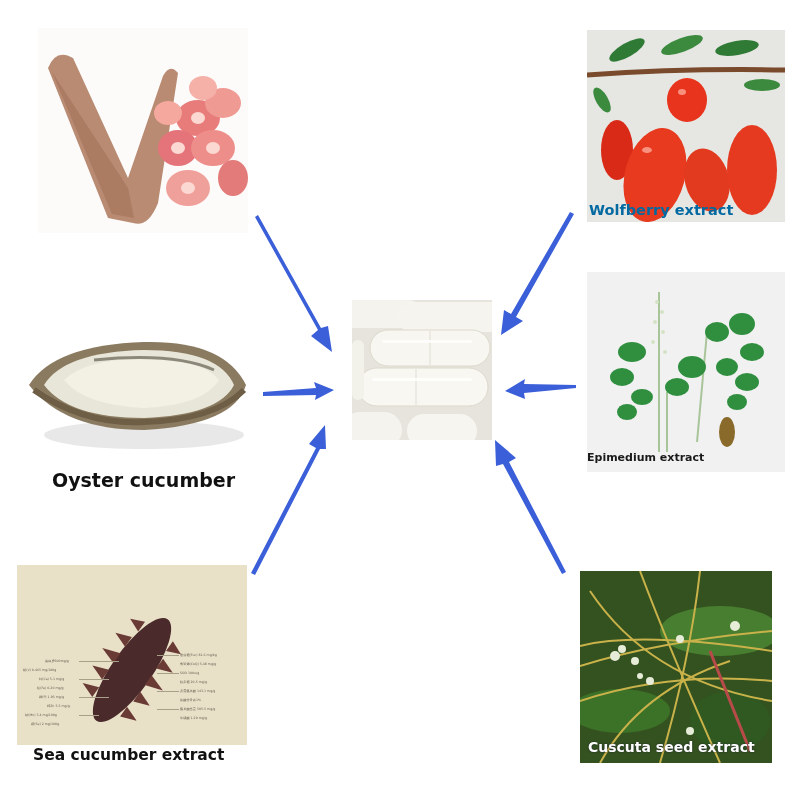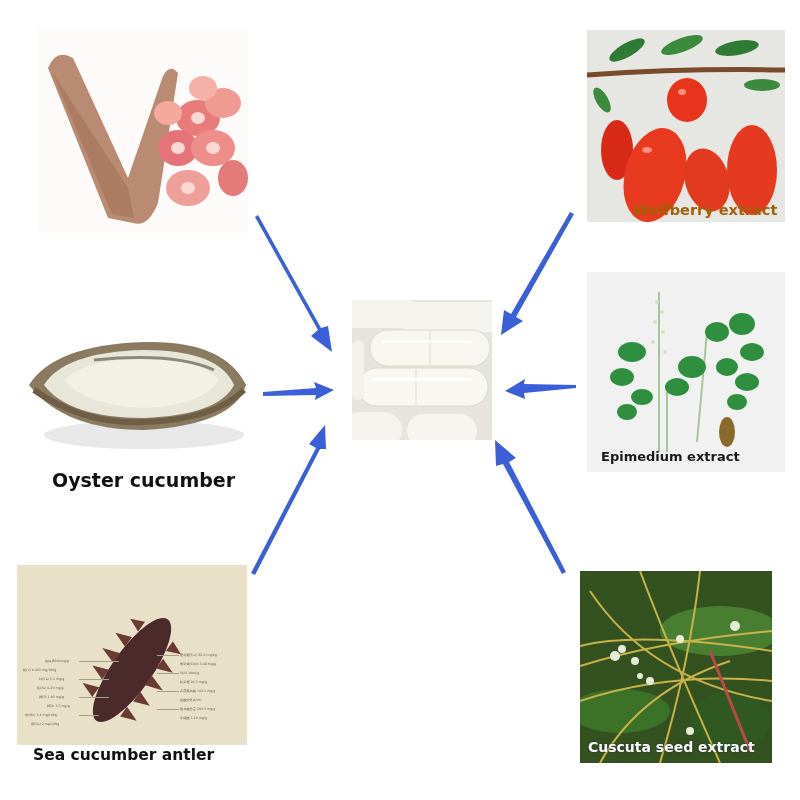--- a/index.html
+++ b/index.html
@@ -7,29 +7,29 @@
   .panel { position:absolute; overflow:hidden; }
   .label { position:absolute; font-weight:bold; white-space:nowrap; font-family:"DejaVu Sans", sans-serif; }
   svg.arrows { position:absolute; left:0; top:0; }
 
   
   #antler { left:38px; top:28px; width:210px; height:205px; background:#fdfbfa; }
   #antler .lbl { left:12px; bottom:4px; font-size:15px; color:#1a1a1a; }
 
   
   #wolf { left:587px; top:30px; width:198px; height:192px; background:#e6e7e3; }
-  #wolf .lbl { left:2px; bottom:4px; font-size:14.5px; color:#a16207;margin-left:44px; }
+  #wolf .lbl { left:2px; bottom:4px; font-size:14.5px; color:#0369a1; }
 
   
   #oyster { left:24px; top:330px; width:230px; height:165px; background:#ffffff; }
   #oyster .lbl { left:28px; bottom:4px; font-size:19px; color:#111; }
 
   
   #epi { left:587px; top:272px; width:198px; height:200px; background:#f1f1f1; }
-  #epi .lbl { left:14px; bottom:8px; font-size:13px; color:#1a1a1a;margin-top:20px; }
+  #epi .lbl { left:0; bottom:8px; font-size:11px; color:#1a1a1a;margin-top:20px; }
 
   
   #sea { left:17px; top:565px; width:230px; height:180px; background:#e9e0c8; }
   #sealbl { left:33px; top:746px; font-size:15.5px; color:#111; }
 
   
   #cus { left:580px; top:571px; width:192px; height:192px; background:#3b5a26; }
   #cus .lbl { left:8px; bottom:8px; font-size:14px; color:#ffffff; text-shadow:0 0 2px #223; }
 
   
@@ -185,21 +185,21 @@
   </div>
   <div class="sea-line" style="left:62px;top:96px;width:40px;"></div>
   <div class="sea-line" style="left:62px;top:114px;width:30px;"></div>
   <div class="sea-line" style="left:62px;top:132px;width:30px;"></div>
   <div class="sea-line" style="left:62px;top:150px;width:20px;"></div>
   <div class="sea-line" style="left:140px;top:90px;width:22px;"></div>
   <div class="sea-line" style="left:140px;top:108px;width:22px;"></div>
   <div class="sea-line" style="left:140px;top:126px;width:22px;"></div>
   <div class="sea-line" style="left:140px;top:144px;width:22px;"></div>
 </div>
-<span class="label" id="sealbl">Sea cucumber antler</span>
+<span class="label" id="sealbl">Sea cucumber extract</span>
 
 <div class="panel" id="cus">
   <svg width="192" height="192">
     <rect width="192" height="192" fill="#34521f"></rect>
     <ellipse cx="140" cy="60" rx="60" ry="25" fill="#4d8a34" opacity="0.8"></ellipse>
     <ellipse cx="40" cy="140" rx="50" ry="22" fill="#3f7a2a" opacity="0.8"></ellipse>
     <ellipse cx="150" cy="150" rx="40" ry="30" fill="#2f5a20" opacity="0.9"></ellipse>
     <g stroke="#c9b24a" stroke-width="2" fill="none">
       <path d="M0,75 Q60,60 192,80"></path>
       <path d="M0,95 Q80,70 192,60"></path>

